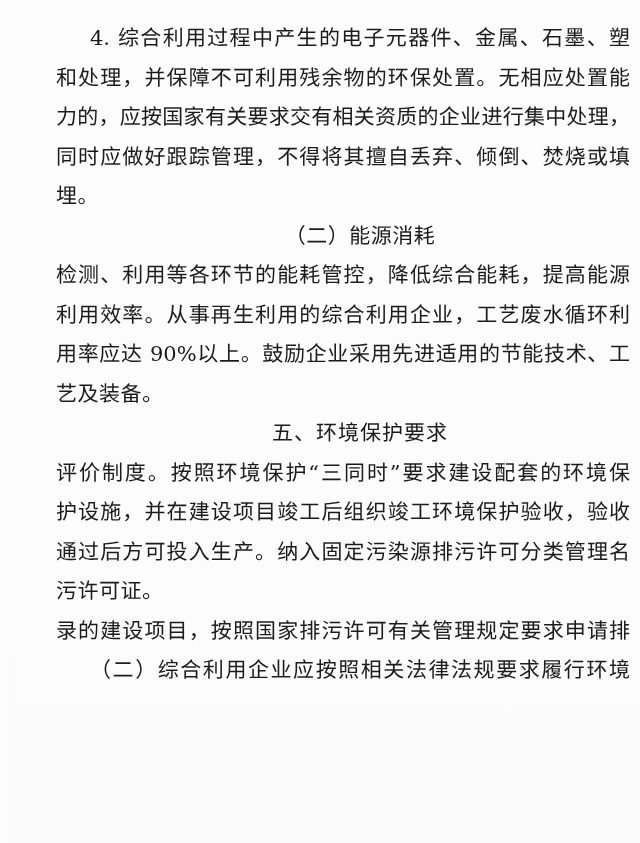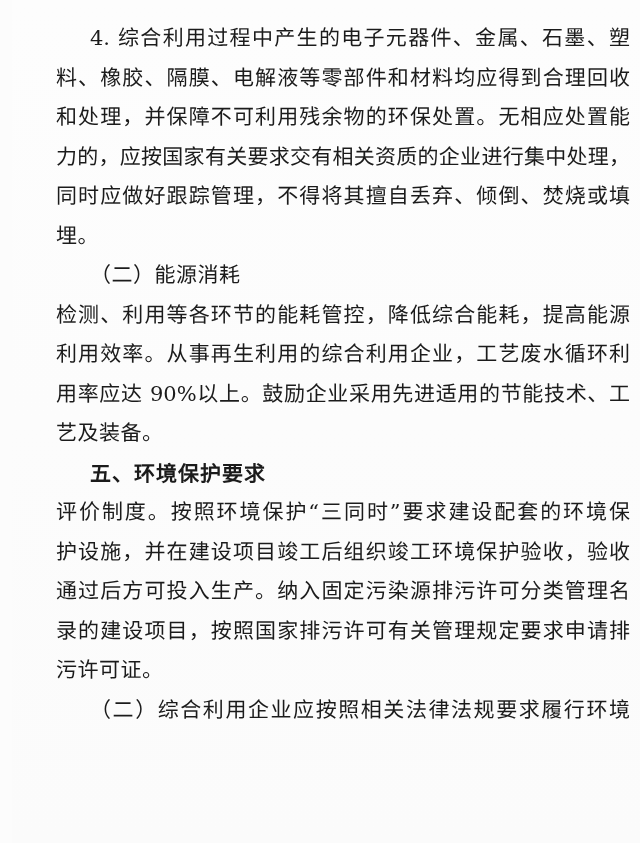--- a/index.html
+++ b/index.html
@@ -35,43 +35,43 @@
   }
   .line.justify {
     white-space: normal;
     text-align: justify;
     text-align-last: justify;
     text-justify: inter-character;
     letter-spacing: 0;
   }
   .line.indent {
     padding-left: 34px;
+    text-align: center;
   }
   .line.bold {
-    font-weight: bold;
+    font-weight: normal;
     letter-spacing: 1px;
   }
 </style>
 </head>
 <body>
 
 <div class="page">
   <div class="textblock" id="textblock">
       <div class="line justify indent">4. 综合利用过程中产生的电子元器件、金属、石墨、塑</div>
-      <div class="line justify">料、橡胶、隔膜、电解液等零部件和材料均应得到合理回收</div>
       <div class="line justify">和处理，并保障不可利用残余物的环保处置。无相应处置能</div>
       <div class="line justify">力的，应按国家有关要求交有相关资质的企业进行集中处理，</div>
       <div class="line justify">同时应做好跟踪管理，不得将其擅自丢弃、倾倒、焚烧或填</div>
       <div class="line">埋。</div>
       <div class="line indent">（二）能源消耗</div>
       <div class="line justify">检测、利用等各环节的能耗管控，降低综合能耗，提高能源</div>
       <div class="line justify">利用效率。从事再生利用的综合利用企业，工艺废水循环利</div>
       <div class="line justify">用率应达 90%以上。鼓励企业采用先进适用的节能技术、工</div>
       <div class="line">艺及装备。</div>
       <div class="line indent bold">五、环境保护要求</div>
       <div class="line justify">评价制度。按照环境保护“三同时”要求建设配套的环境保</div>
       <div class="line justify">护设施，并在建设项目竣工后组织竣工环境保护验收，验收</div>
       <div class="line justify">通过后方可投入生产。纳入固定污染源排污许可分类管理名</div>
+      <div class="line">污许可证。</div>
       <div class="line justify">录的建设项目，按照国家排污许可有关管理规定要求申请排</div>
-      <div class="line">污许可证。</div>
       <div class="line justify indent">（二）综合利用企业应按照相关法律法规要求履行环境</div>
     </div>
 </div>
 
 </body></html>

